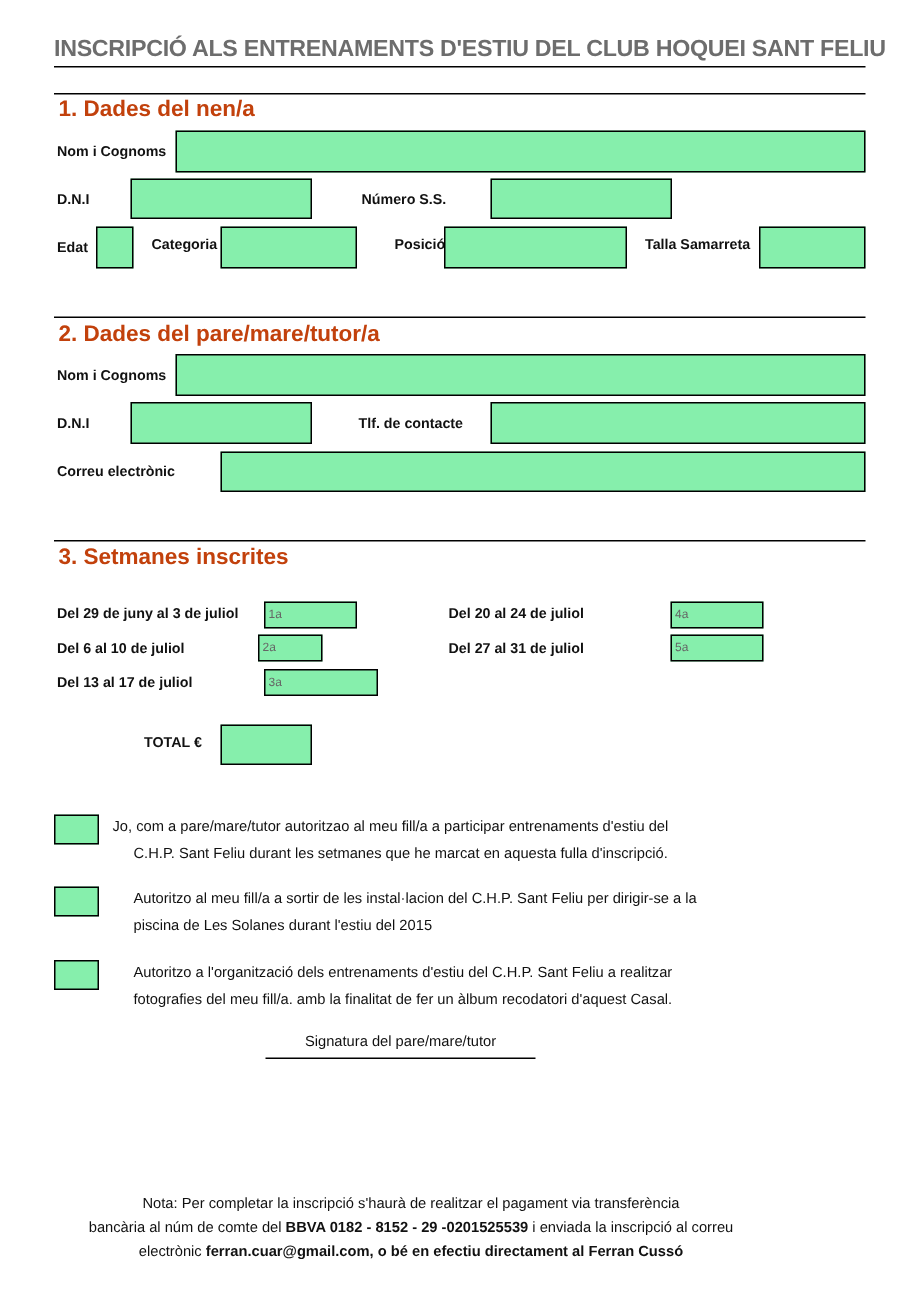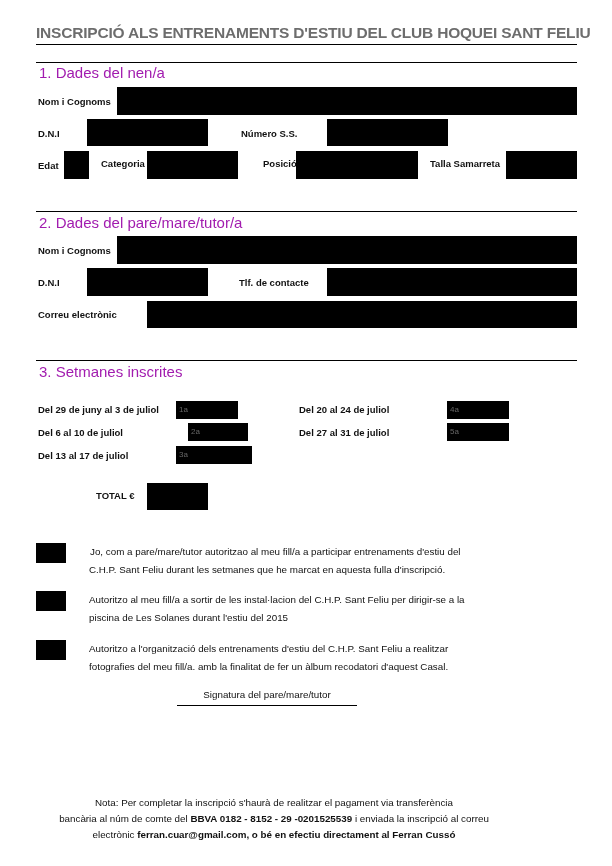--- a/index.html
+++ b/index.html
@@ -2,23 +2,23 @@
 <html><head>
 <meta charset="utf-8">
 <style>
   html, body { margin:0; padding:0; background:#ffffff; }
   body { width:612px; height:866px; position:relative; overflow:hidden;
          font-family:"Liberation Sans", "DejaVu Sans", sans-serif; color:#000; }
   .abs { position:absolute; }
   .title { left:36px; top:24px; width:540px; text-align:left; font-size:15.5px; font-weight:bold;
            color:#6d6d6d; letter-spacing:-0.2px; white-space:nowrap; }
   .hr { position:absolute; left:36px; width:541px; height:0; border-top:1.3px solid #000; }
-  .sec { position:absolute; left:39px; font-size:15px; font-weight:normal; color:#a21caf; white-space:nowrap; }
+  .sec { position:absolute; left:39px; font-size:15px; font-weight:bold; color:#c2410c; white-space:nowrap; }
   .lbl { position:absolute; font-size:9.5px; font-weight:bold; color:#111; white-space:nowrap; }
-  .box { position:absolute; border:1px solid #000; box-sizing:border-box; background:#000000; }
+  .box { position:absolute; border:1px solid #000; box-sizing:border-box; background:#86efac; }
   .wk { font-size:8px; color:#666; padding-left:2px; line-height:16px; font-weight:normal; }
   .txt { position:absolute; font-size:9.8px; color:#111; line-height:18px; white-space:nowrap; }
   .note { position:absolute; left:0; width:548px; text-align:center; font-size:9.8px; color:#111; line-height:16px; white-space:nowrap; }
   b { font-weight:bold;margin-top:44px; }
 </style>
 </head>
 <body>
 
 <div class="abs title">INSCRIPCIÓ ALS ENTRENAMENTS D'ESTIU DEL CLUB HOQUEI SANT FELIU</div>
 <div class="hr" style="top:44px"></div>
@@ -54,33 +54,33 @@
 
 <div class="lbl" style="left:38px;top:309px">Correu electrònic</div>
 <div class="box" style="left:147px;top:301px;width:430px;height:27px"></div>
 
 <div class="hr" style="top:360px"></div>
 <div class="sec" style="top:363px">3. Setmanes inscrites</div>
 
 <div class="lbl" style="left:38px;top:404px">Del 29 de juny al 3 de juliol</div>
 <div class="box wk" style="left:176px;top:401px;width:62px;height:18px">1a</div>
 <div class="lbl" style="left:38px;top:427px">Del 6 al 10 de juliol</div>
-<div class="box wk" style="left:188px;top:423px;width:60px;height:18px">2a</div>
+<div class="box wk" style="left:172px;top:423px;width:43px;height:18px">2a</div>
 <div class="lbl" style="left:38px;top:450px">Del 13 al 17 de juliol</div>
 <div class="box wk" style="left:176px;top:446px;width:76px;height:18px">3a</div>
 <div class="lbl" style="left:299px;top:404px">Del 20 al 24 de juliol</div>
 <div class="box wk" style="left:447px;top:401px;width:62px;height:18px">4a</div>
 <div class="lbl" style="left:299px;top:427px">Del 27 al 31 de juliol</div>
 <div class="box wk" style="left:447px;top:423px;width:62px;height:18px">5a</div>
 
 <div class="lbl" style="left:96px;top:490px">TOTAL €</div>
 <div class="box" style="left:147px;top:483px;width:61px;height:27px"></div>
 
 <div class="box" style="left:36px;top:543px;width:30px;height:20px"></div>
-<div class="txt" style="left:90px;top:543px">Jo, com a pare/mare/tutor autoritzao al meu fill/a a participar entrenaments d'estiu del</div>
+<div class="txt" style="left:75px;top:543px">Jo, com a pare/mare/tutor autoritzao al meu fill/a a participar entrenaments d'estiu del</div>
 <div class="txt" style="left:89px;top:561px">C.H.P. Sant Feliu durant les setmanes que he marcat en aquesta fulla d'inscripció.</div>
 
 <div class="box" style="left:36px;top:591px;width:30px;height:20px"></div>
 <div class="txt" style="left:89px;top:591px">Autoritzo al meu fill/a a sortir de les instal·lacion del C.H.P. Sant Feliu per dirigir-se a la</div>
 <div class="txt" style="left:89px;top:609px">piscina de Les Solanes durant l'estiu del 2015</div>
 
 <div class="box" style="left:36px;top:640px;width:30px;height:20px"></div>
 <div class="txt" style="left:89px;top:640px">Autoritzo a l'organització dels entrenaments d'estiu del C.H.P. Sant Feliu a realitzar</div>
 <div class="txt" style="left:89px;top:658px">fotografies del meu fill/a. amb la finalitat de fer un àlbum recodatori  d'aquest Casal.</div>
 

